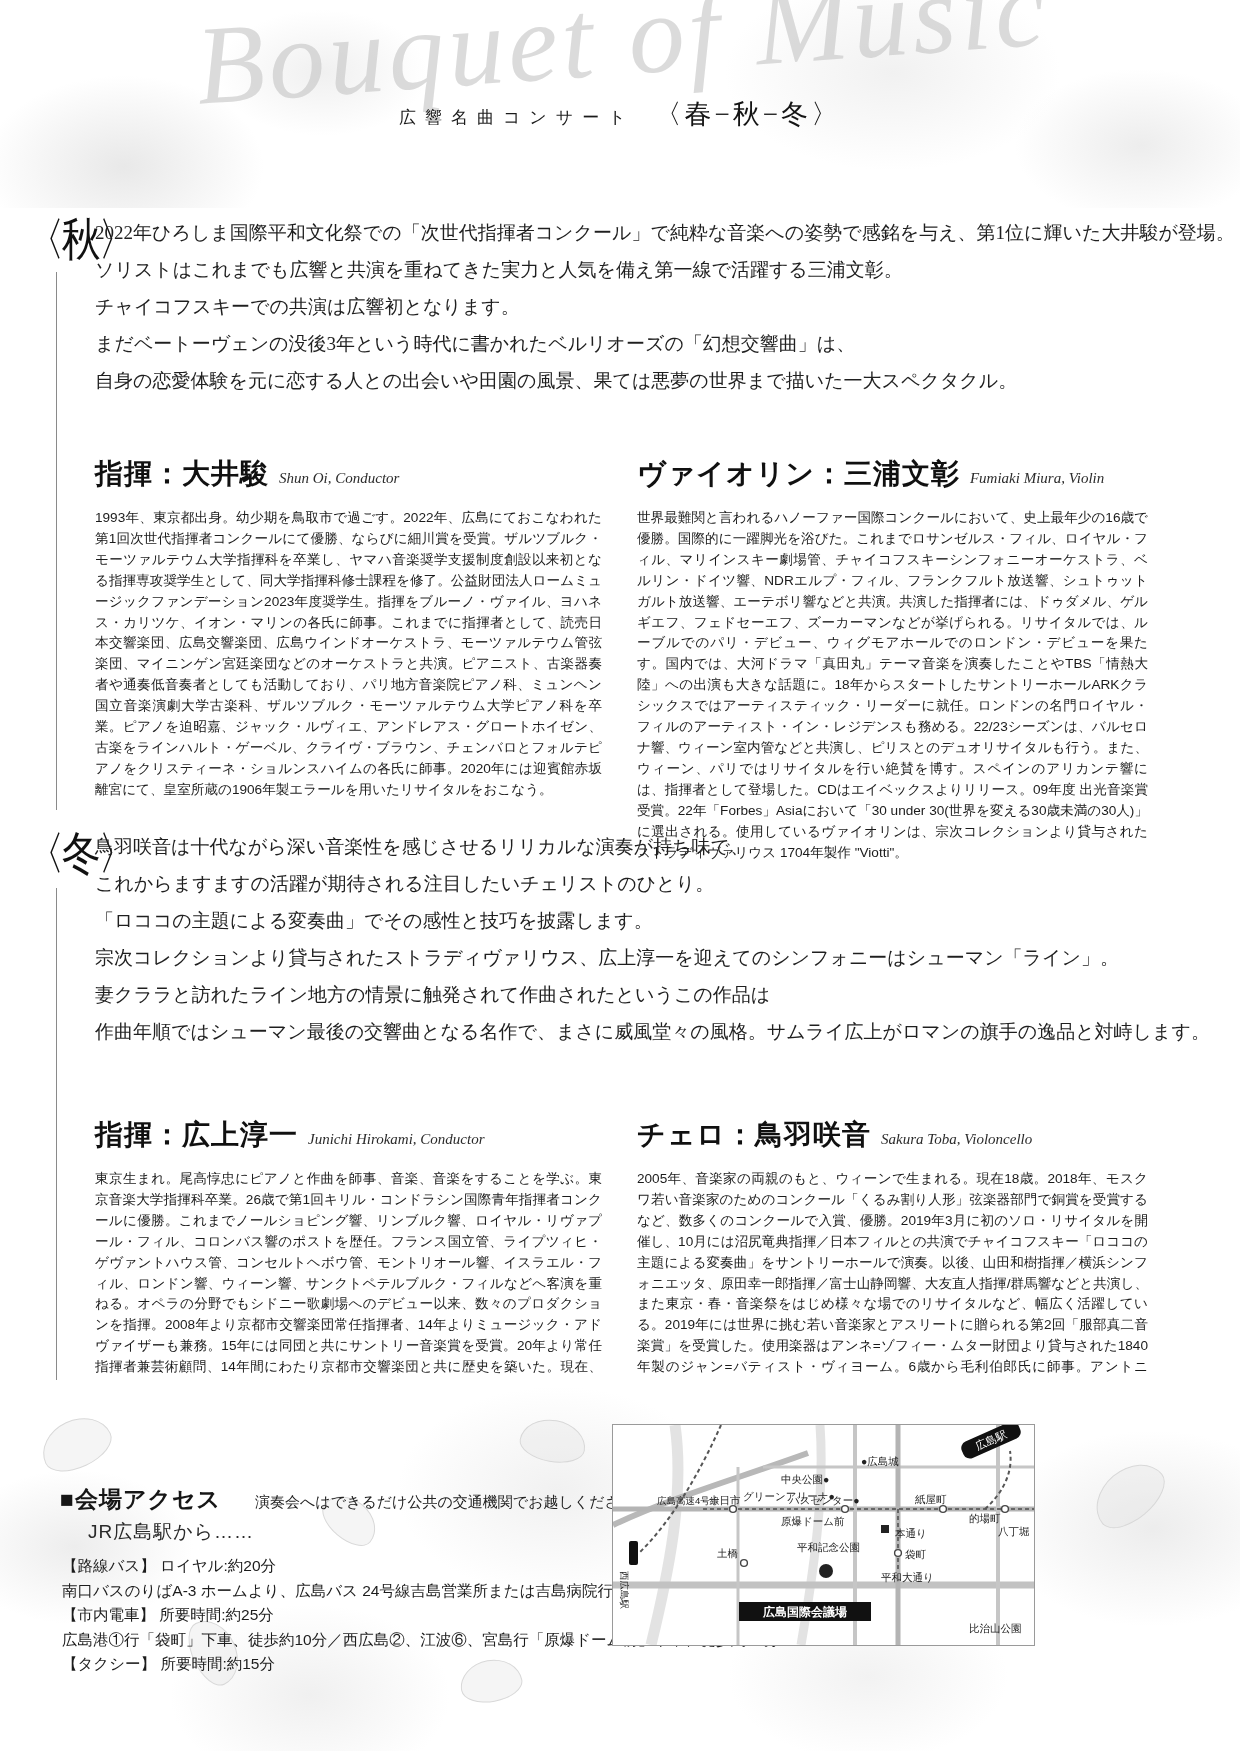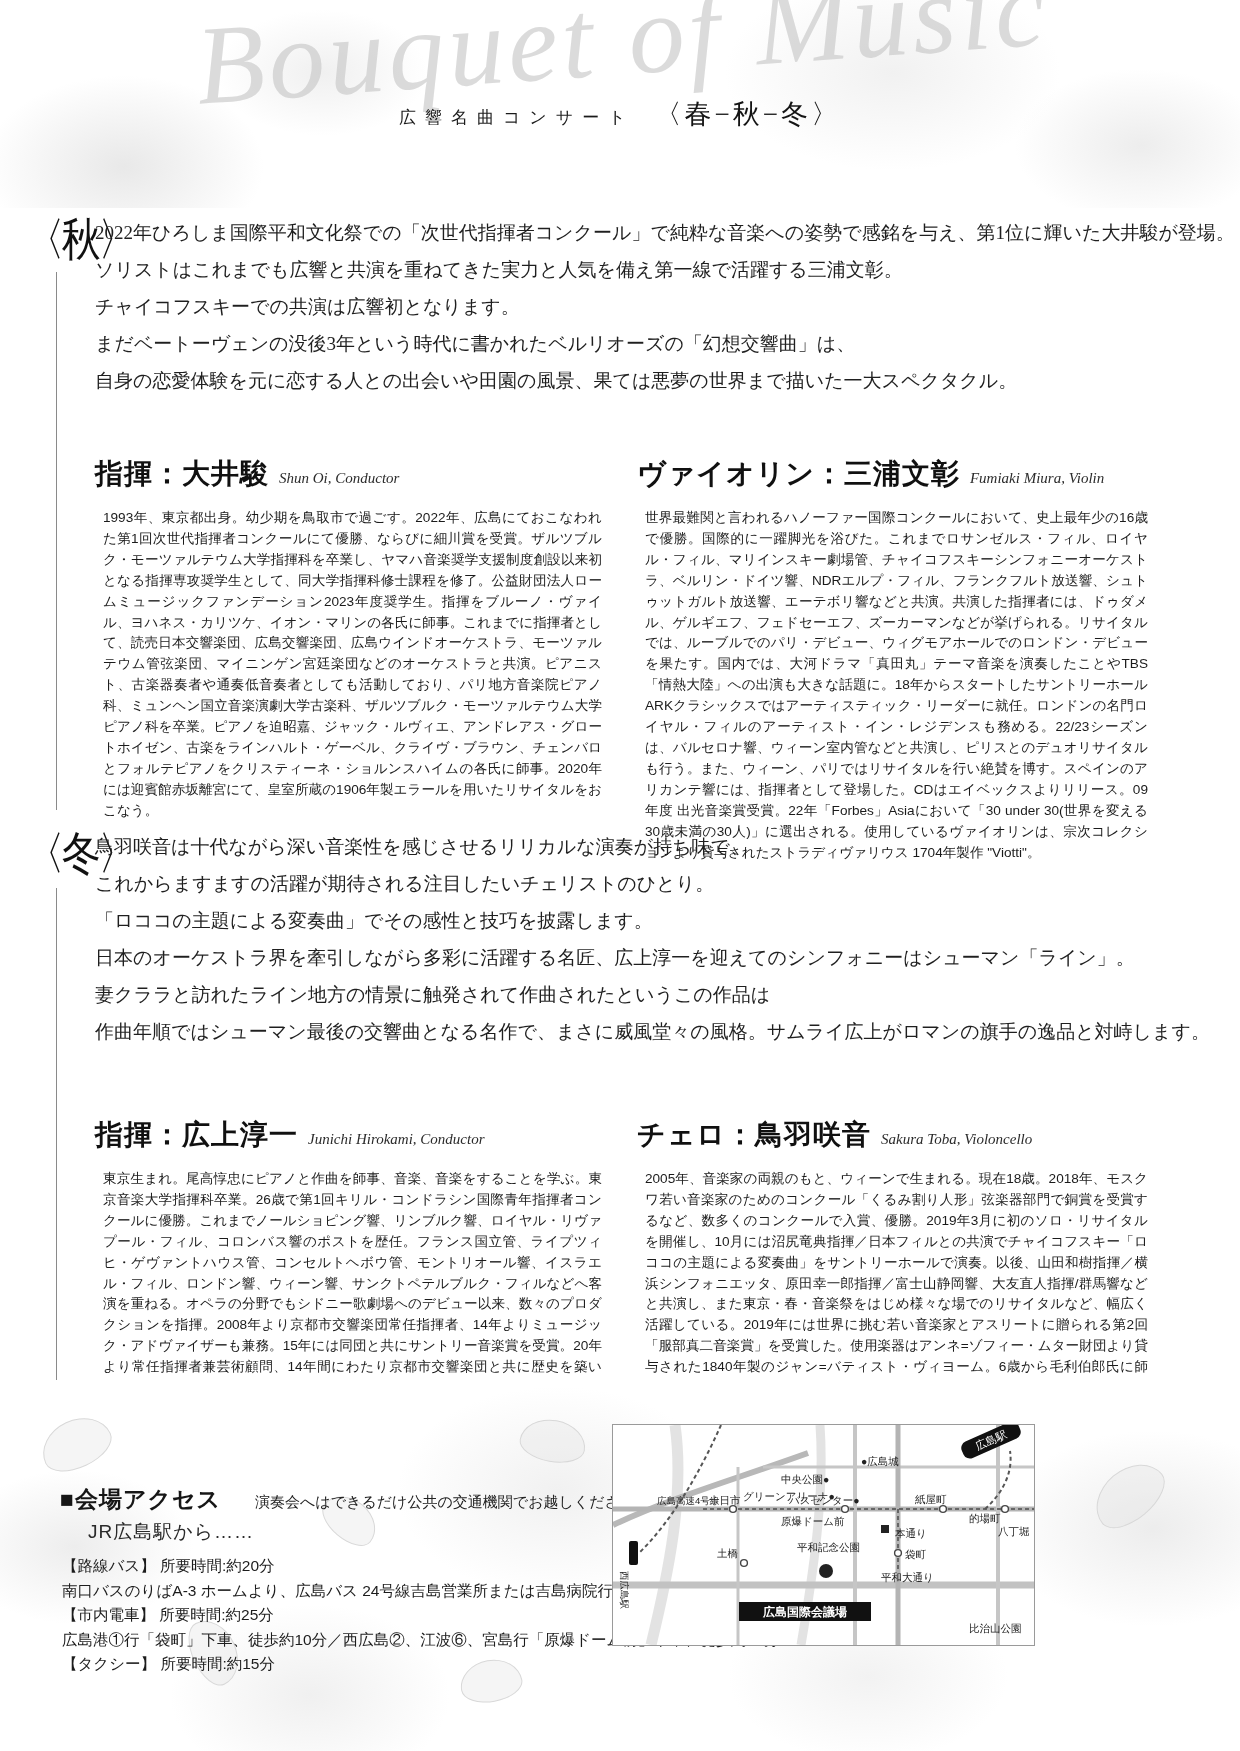--- a/index.html
+++ b/index.html
@@ -55,21 +55,21 @@
   .person-header { display:flex; align-items:baseline; gap:10px; white-space:nowrap; }
   .person-name {
     font-family:"Liberation Serif", serif; font-size:28px; font-weight:600;
     letter-spacing:1px; color:#101010;
   }
   .person-romaji {
     font-family:"Liberation Serif", serif; font-style:italic; font-size:15px; color:#2b2b2b;
   }
   .bio {
     margin-top:15px; font-size:13.6px; line-height:20.9px;
-    text-align:justify; color:#1b1b1b;margin-left:8px;
+    text-align:justify; color:#1b1b1b;
   }
   
   .footer-bg {
     position:absolute; left:0; top:1380px; width:1240px; height:371px;
     background:
       radial-gradient(ellipse 170px 110px at 6% 45%, rgba(200,200,200,.33), transparent 70%),
       radial-gradient(ellipse 200px 130px at 25% 85%, rgba(205,205,205,.30), transparent 70%),
       radial-gradient(ellipse 230px 150px at 45% 30%, rgba(208,208,208,.30), transparent 70%),
       radial-gradient(ellipse 200px 120px at 70% 80%, rgba(205,205,205,.26), transparent 70%),
       radial-gradient(ellipse 220px 140px at 93% 40%, rgba(198,198,198,.32), transparent 70%),
@@ -130,21 +130,21 @@
     <div class="bio">世界最難関と言われるハノーファー国際コンクールにおいて、史上最年少の16歳で優勝。国際的に一躍脚光を浴びた。これまでロサンゼルス・フィル、ロイヤル・フィル、マリインスキー劇場管、チャイコフスキーシンフォニーオーケストラ、ベルリン・ドイツ響、NDRエルプ・フィル、フランクフルト放送響、シュトゥットガルト放送響、エーテボリ響などと共演。共演した指揮者には、ドゥダメル、ゲルギエフ、フェドセーエフ、ズーカーマンなどが挙げられる。リサイタルでは、ルーブルでのパリ・デビュー、ウィグモアホールでのロンドン・デビューを果たす。国内では、大河ドラマ「真田丸」テーマ音楽を演奏したことやTBS「情熱大陸」への出演も大きな話題に。18年からスタートしたサントリーホールARKクラシックスではアーティスティック・リーダーに就任。ロンドンの名門ロイヤル・フィルのアーティスト・イン・レジデンスも務める。22/23シーズンは、バルセロナ響、ウィーン室内管などと共演し、ピリスとのデュオリサイタルも行う。また、ウィーン、パリではリサイタルを行い絶賛を博す。スペインのアリカンテ響には、指揮者として登場した。CDはエイベックスよりリリース。09年度 出光音楽賞受賞。22年「Forbes」Asiaにおいて「30 under 30(世界を変える30歳未満の30人)」に選出される。使用しているヴァイオリンは、宗次コレクションより貸与されたストラディヴァリウス 1704年製作 "Viotti"。</div>
   </div>
 
   <div class="season-label" style="top:826px;">〈冬〉</div>
   <div class="vline" style="top:888px; height:558px;"></div>
 
   <div class="intro" style="top:828px;">
     <div>鳥羽咲音は十代ながら深い音楽性を感じさせるリリカルな演奏が持ち味で、</div>
     <div>これからますますの活躍が期待される注目したいチェリストのひとり。</div>
     <div>「ロココの主題による変奏曲」でその感性と技巧を披露します。</div>
-    <div>日本のオーケストラ界を牽引しながら多彩に活躍する名匠、広上淳一を迎えてのシンフォニーはシューマン「ライン」。</div>
+    <div>宗次コレクションより貸与されたストラディヴァリウス、広上淳一を迎えてのシンフォニーはシューマン「ライン」。</div>
     <div>妻クララと訪れたライン地方の情景に触発されて作曲されたというこの作品は</div>
     <div>作曲年順ではシューマン最後の交響曲となる名作で、まさに威風堂々の風格。サムライ広上がロマンの旗手の逸品と対峙します。</div>
   </div>
 
   <div class="col" style="left:95px; top:1116px; width:507px;">
     <div class="person-header">
       <span class="person-name">指揮：広上淳一</span>
       <span class="person-romaji">Junichi Hirokami, Conductor</span>
     </div>
     <div class="bio">東京生まれ。尾高惇忠にピアノと作曲を師事、音楽、音楽をすることを学ぶ。東京音楽大学指揮科卒業。26歳で第1回キリル・コンドラシン国際青年指揮者コンクールに優勝。これまでノールショピング響、リンブルク響、ロイヤル・リヴァプール・フィル、コロンバス響のポストを歴任。フランス国立管、ライプツィヒ・ゲヴァントハウス管、コンセルトヘボウ管、モントリオール響、イスラエル・フィル、ロンドン響、ウィーン響、サンクトペテルブルク・フィルなどへ客演を重ねる。オペラの分野でもシドニー歌劇場へのデビュー以来、数々のプロダクションを指揮。2008年より京都市交響楽団常任指揮者、14年よりミュージック・アドヴァイザーも兼務。15年には同団と共にサントリー音楽賞を受賞。20年より常任指揮者兼芸術顧問、14年間にわたり京都市交響楽団と共に歴史を築いた。現在、オーケストラ・アンサンブル金沢アーティスティック・リーダー、日本フィルハーモニー交響楽団フレンド・オブ・JPO(芸術顧問)、札幌交響楽団友情指揮者、京都市交響楽団広上淳一、京都コンサートホール館長。また、東京音大指揮科教授として教育活動にも情熱を注いでいる。</div>
@@ -164,21 +164,21 @@
     <div class="petal" style="left:520px; top:40px; width:64px; height:40px; transform:rotate(10deg);"></div>
     <div class="petal" style="left:1090px; top:90px; width:76px; height:48px; transform:rotate(-40deg);"></div>
     <div class="petal" style="left:180px; top:250px; width:66px; height:42px; transform:rotate(65deg);"></div>
     <div class="petal" style="left:460px; top:280px; width:60px; height:40px; transform:rotate(-10deg);"></div>
   </div>
 
   <div class="access-heading">■会場アクセス</div>
   <div class="access-note">演奏会へはできるだけ公共の交通機関でお越しください。</div>
   <div class="access-jr">JR広島駅から……</div>
 
-  <div class="access-line" style="top:1556px;">【路線バス】 所要時間:約20分</div>
+  <div class="access-line" style="top:1556px;">【路線バス】 ロイヤル:約20分</div>
   <div class="access-line" style="top:1581px;">南口バスのりばA-3 ホームより、広島バス 24号線吉島営業所または吉島病院行「平和記念公園」下車すぐ</div>
   <div class="access-line" style="top:1605px;">【市内電車】 所要時間:約25分</div>
   <div class="access-line" style="top:1630px;">広島港①行「袋町」下車、徒歩約10分／西広島②、江波⑥、宮島行「原爆ドーム前」下車、徒歩約10分</div>
   <div class="access-line" style="top:1654px;">【タクシー】 所要時間:約15分</div>
 
   <div class="map-box">
     <svg width="421" height="220" viewBox="0 0 421 220">
 
       <path d="M 62 0 C 72 70, 55 150, 38 220" stroke="#dcdcdc" stroke-width="11" fill="none" opacity="0.8"></path>
       <path d="M 207 0 C 212 70, 200 150, 188 220" stroke="#dcdcdc" stroke-width="9" fill="none" opacity="0.8"></path>

